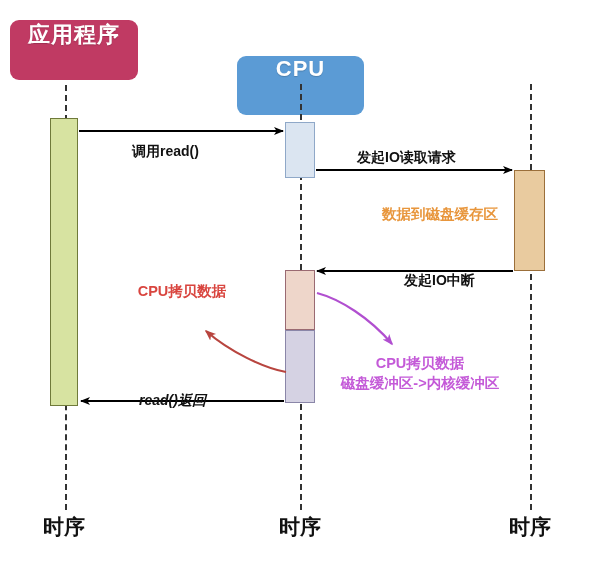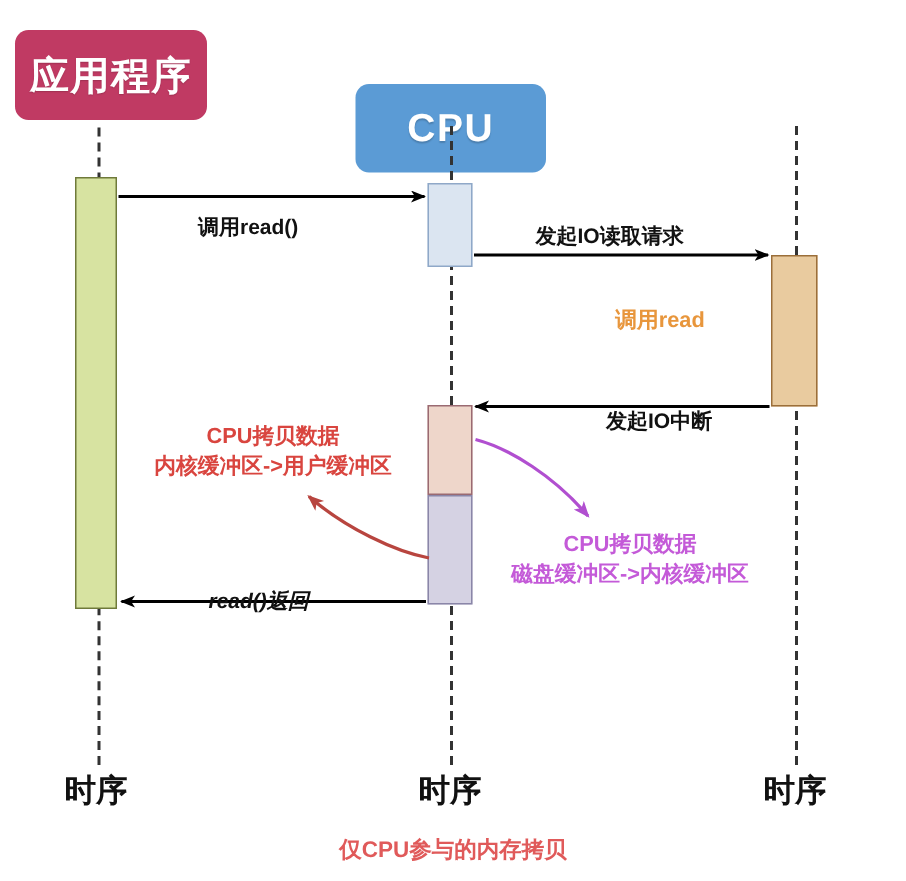--- a/index.html
+++ b/index.html
@@ -14,25 +14,24 @@
     position: relative;
     width: 604px;
     height: 587px;
     background: #ffffff;
     overflow: hidden;
   }
   .lifeline-head {
     position: absolute;
     border-radius: 9px;
     display: flex;
-    align-items: center;
     justify-content: center;
     color: #ffffff;
     font-weight: bold;
-    font-size: 26px;
+    font-size: 22px;
     letter-spacing: 1px;
     box-sizing: border-box;
     text-shadow: 0 1px 1px rgba(0,0,0,0.18);
   }
   .head-app {
     left: 10px; top: 20px; width: 128px; height: 60px;
     background: #c03a63;
   }
   .head-cpu {
     left: 237px; top: 20px; width: 127px; height: 59px;
@@ -167,32 +166,30 @@
 
     <path d="M 317 293 C 340 299, 370 318, 392 344" fill="none" stroke="#b14fd0" stroke-width="2.2" marker-end="url(#ah-purple)"></path>
   </svg>
 
   <div class="msg-label" style="left:132px; top:143px;">调用read()</div>
   <div class="msg-label" style="left:357px; top:149px;">发起IO读取请求</div>
   <div class="msg-label" style="left:404px; top:272px;">发起IO中断</div>
   <div class="msg-label" style="left:139px; top:392px;font-style:italic;">read()返回</div>
 
   <div class="note note-disk" style="left:370px; top:204px; width:140px;">
-    <div>调用read</div>
+    <div>数据到磁盘缓存区</div>
   </div>
 
   <div class="note note-red" style="left:82px; top:281px; width:200px;">
     <div>CPU拷贝数据</div>
-    <div>内核缓冲区-&gt;用户缓冲区</div>
   </div>
 
   <div class="note note-purple" style="left:320px; top:353px; width:200px;">
     <div>CPU拷贝数据</div>
     <div>磁盘缓冲区-&gt;内核缓冲区</div>
   </div>
 
   <div class="axis-label" style="left:43px; top:513px;">时序</div>
   <div class="axis-label" style="left:279px; top:513px;">时序</div>
   <div class="axis-label" style="left:509px; top:513px;">时序</div>
 
-  <div class="caption" style="top:557px;">仅CPU参与的内存拷贝</div>
 
 </div>
 
 </body></html>

